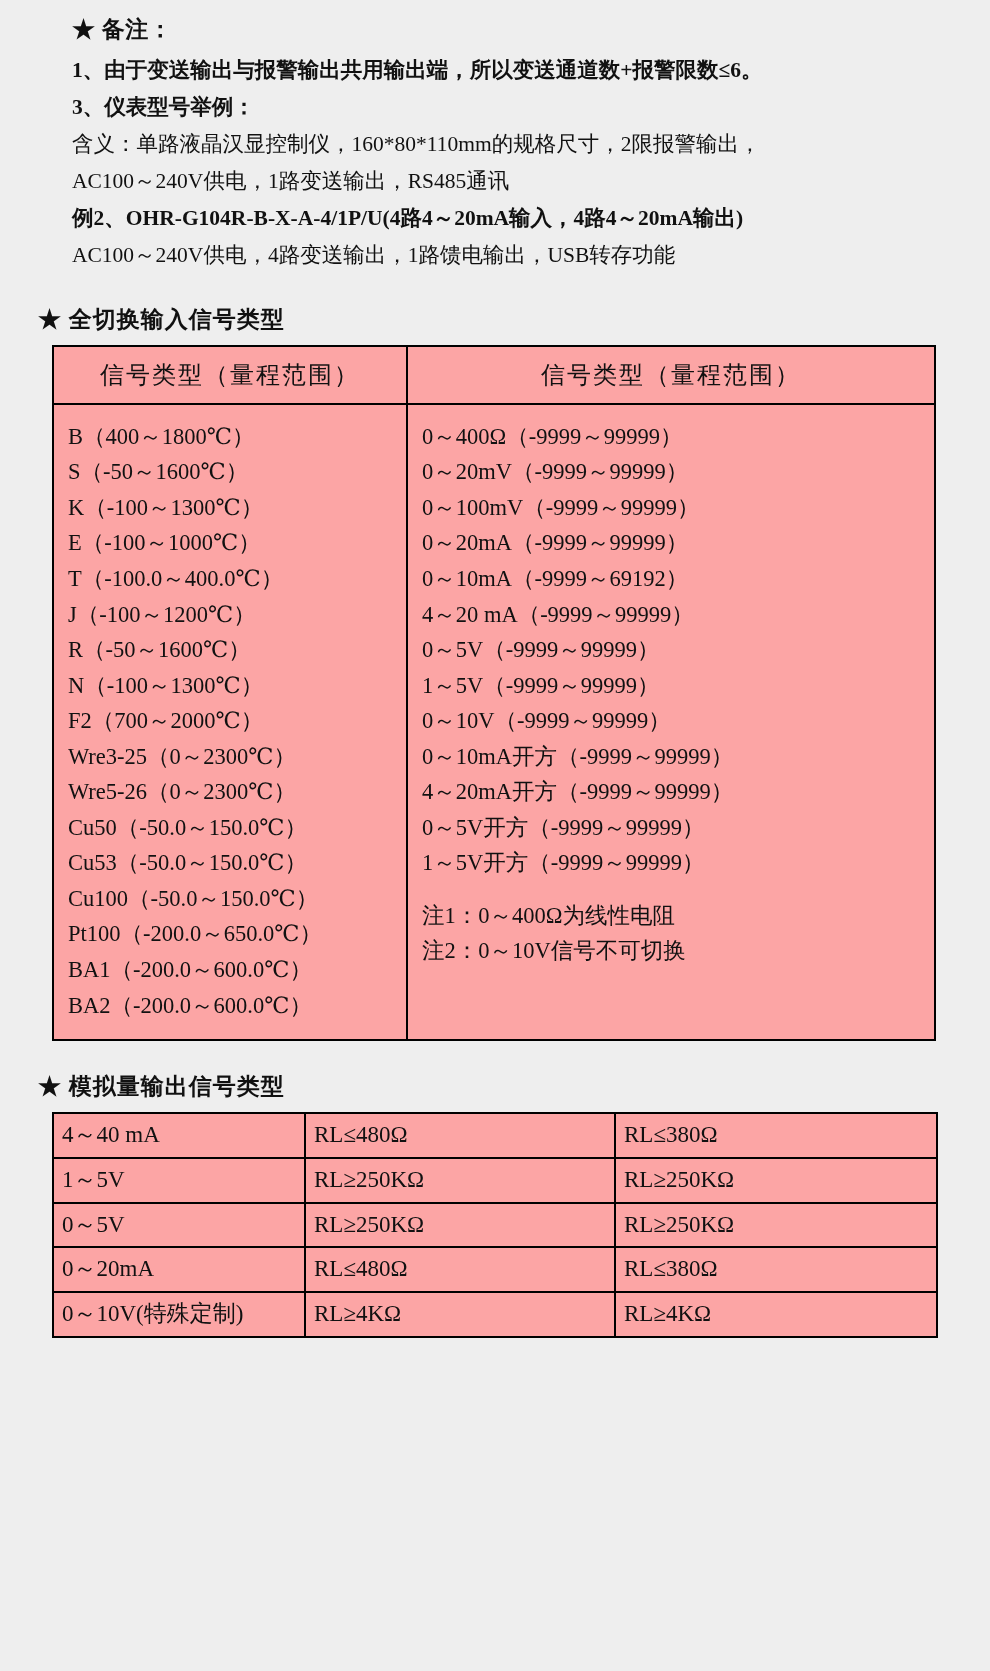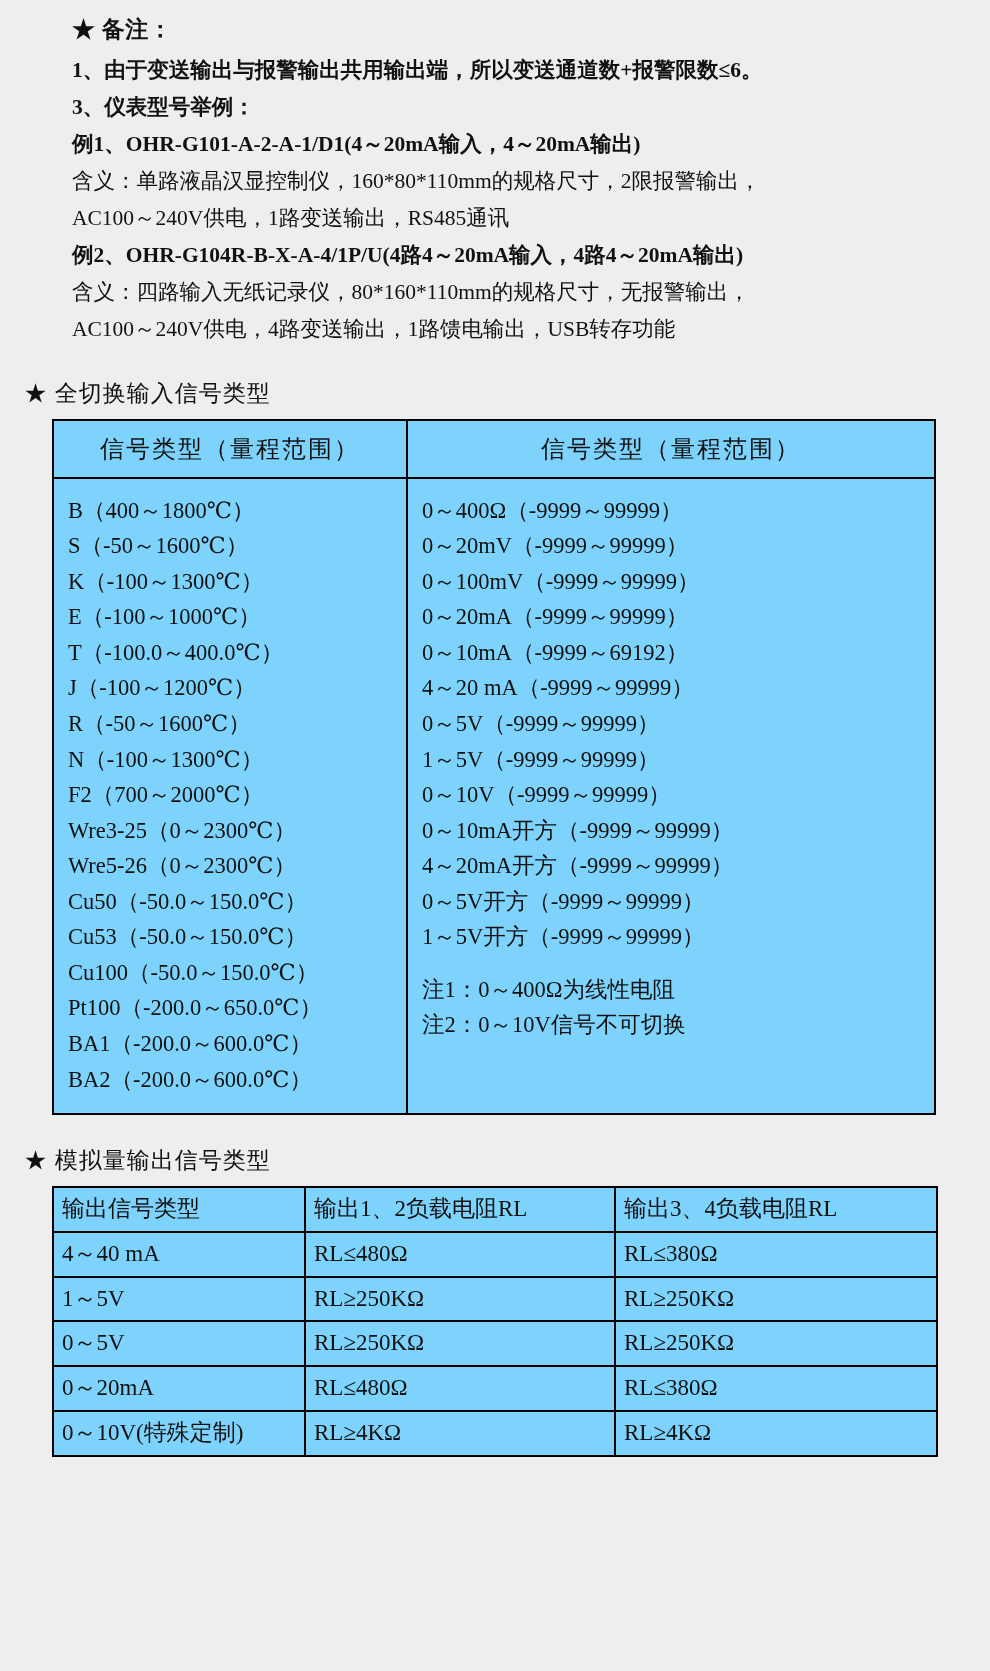--- a/index.html
+++ b/index.html
@@ -36,32 +36,32 @@
     line-height: 1.72;
     white-space: nowrap;
   }
   .note-line.bold {
     font-weight: bold;
   }
 
   
   .section-heading {
     font-size: 23px;
-    font-weight: normal;
-    margin: 30px 0 10px 24px;
+    font-weight: bold;
+    margin: 30px 0 10px 38px;
     letter-spacing: 1px;
   }
 
   
   .table-wrap {
     margin: 0 0 0 52px;
   }
   table.tbl {
     border-collapse: collapse;
-    background: #7dd3fc;
+    background: #fca5a5;
   }
   table.tbl td, table.tbl th {
     border: 2px solid #000;
     vertical-align: top;
     font-weight: normal;
   }
 
   #input-table {
     width: 884px;
   }
@@ -108,25 +108,23 @@
 </style>
 </head>
 <body>
 
 <div class="page">
 
   <div class="notes">
     <div class="notes-title">★ 备注：</div>
     <div class="note-line bold">1、由于变送输出与报警输出共用输出端，所以变送通道数+报警限数≤6。</div>
     <div class="note-line bold">3、仪表型号举例：</div>
-    <div class="note-line bold">例1、OHR-G101-A-2-A-1/D1(4～20mA输入，4～20mA输出)</div>
     <div class="note-line">含义：单路液晶汉显控制仪，160*80*110mm的规格尺寸，2限报警输出，</div>
     <div class="note-line">AC100～240V供电，1路变送输出，RS485通讯</div>
     <div class="note-line bold">例2、OHR-G104R-B-X-A-4/1P/U(4路4～20mA输入，4路4～20mA输出)</div>
-    <div class="note-line">含义：四路输入无纸记录仪，80*160*110mm的规格尺寸，无报警输出，</div>
     <div class="note-line">AC100～240V供电，4路变送输出，1路馈电输出，USB转存功能</div>
   </div>
 
   <div class="section-heading">★  全切换输入信号类型</div>
 
   <div class="table-wrap">
     <table class="tbl" id="input-table">
       <tbody>
           <tr>
         <td class="hdr" style="width:352px;">信号类型（量程范围）</td>
@@ -178,25 +176,20 @@
   <div class="section-heading">★  模拟量输出信号类型</div>
 
   <div class="table-wrap">
     <table class="tbl" id="output-table">
       <colgroup>
         <col class="c1">
           <col class="c2">
           <col class="c3">
       </colgroup>
       <tbody>
-          <tr>
-        <td>输出信号类型</td>
-        <td class="cell-sm">输出1、2负载电阻RL</td>
-        <td class="cell-sm">输出3、4负载电阻RL</td>
-      </tr>
       <tr>
         <td>4～40 mA</td>
         <td>RL≤480Ω</td>
         <td>RL≤380Ω</td>
       </tr>
       <tr>
         <td>1～5V</td>
         <td>RL≥250KΩ</td>
         <td>RL≥250KΩ</td>
       </tr>

